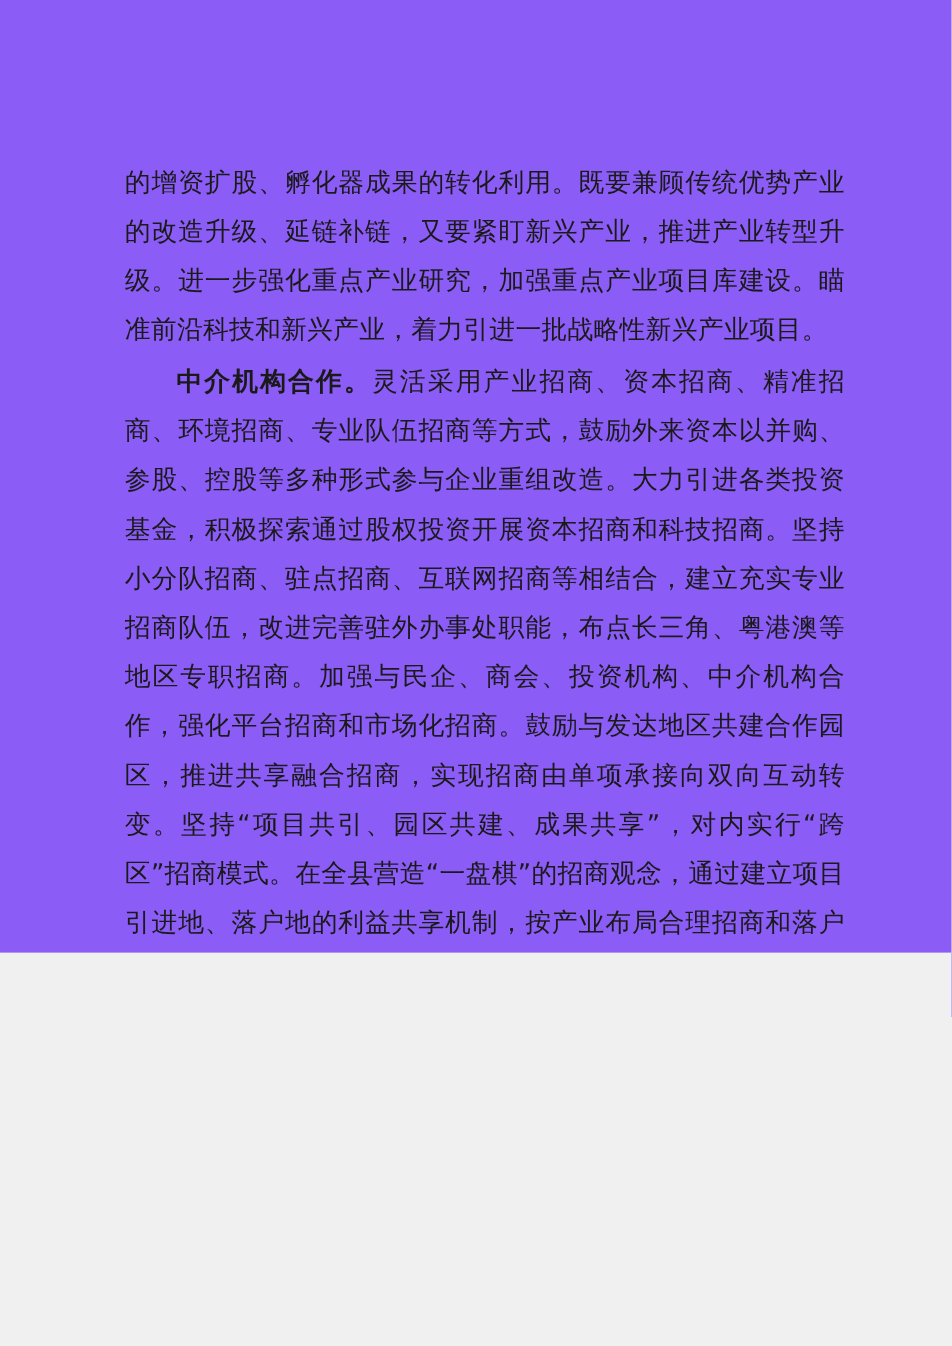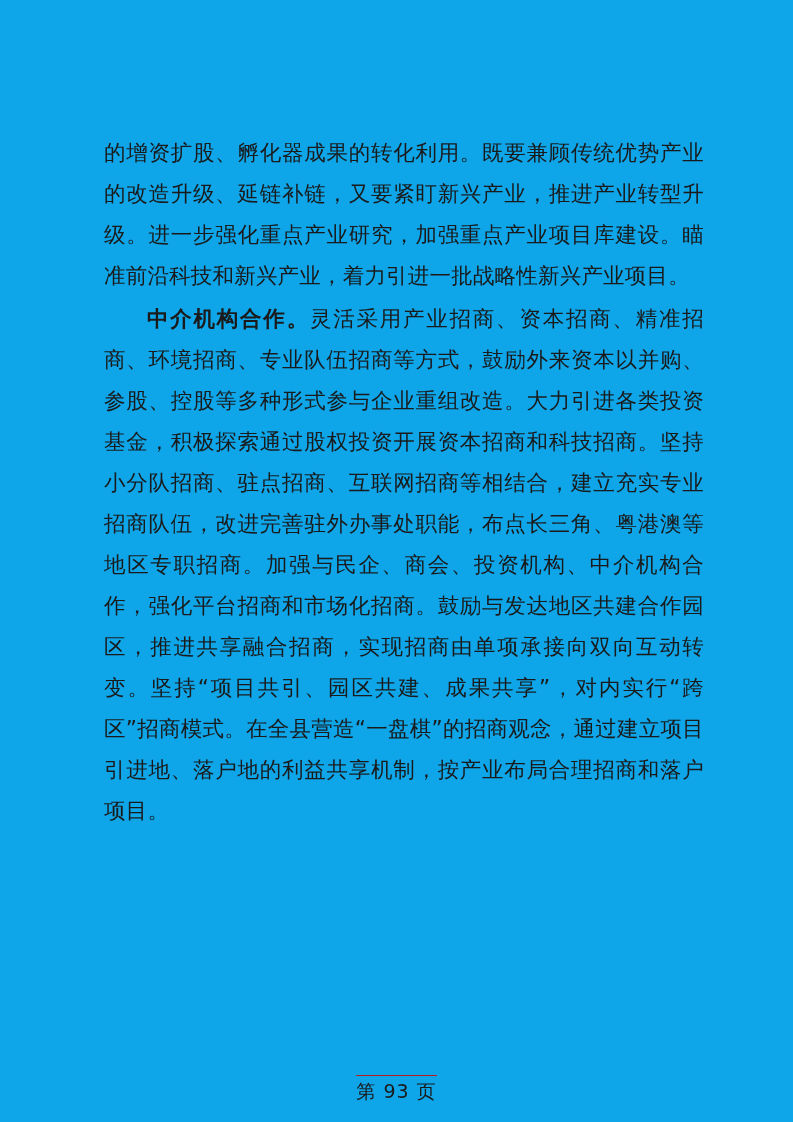--- a/index.html
+++ b/index.html
@@ -3,22 +3,22 @@
 <meta charset="utf-8">
 <style>
   html, body {
     margin: 0;
     padding: 0;
     background: #f0f0f0;
   }
   .page {
     position: relative;
     width: 793px;
-    height: 1122px;
-    background: #0ea5e9;
+    height: 794px;
+    background: #8b5cf6;
     margin: 0 auto;
     overflow: hidden;
     box-sizing: border-box;
     text-decoration: underline;
   }
   .content {
     position: absolute;
     left: 104px;
     top: 132px;
     width: 600px;

